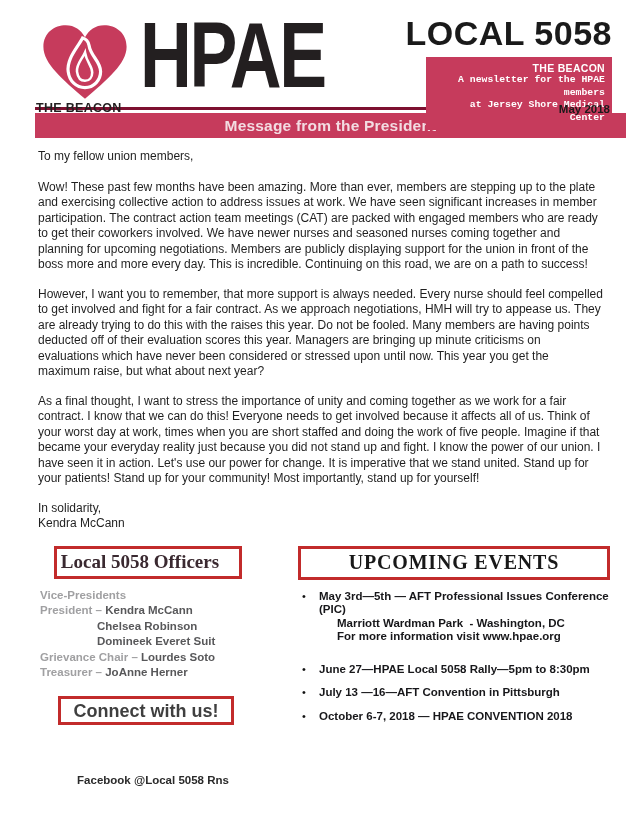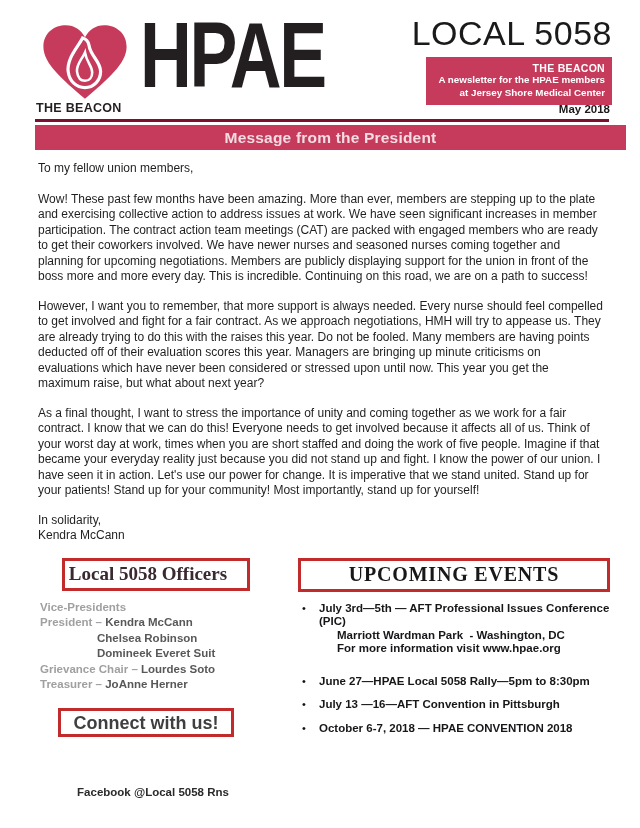--- a/index.html
+++ b/index.html
@@ -1,36 +1,36 @@
 <!DOCTYPE html>
 <html style="--crimson: #C63B5C; --box-red: #C22B2B;"><head>
 <meta charset="utf-8">
 <style>
   * { margin: 0; padding: 0; box-sizing: border-box; }
   html, body { width: 640px; height: 828px; overflow: hidden; background: #ffffff; }
   body { font-family: "Liberation Sans", sans-serif; color: #1f1f1f; }
   .page { position: relative; width: 640px; height: 828px; background: #fff; }
 
   
-  .header { position: relative; height: 119px; }
+  .header { position: relative; height: 107px; }
   .heart-logo { position: absolute; left: 34px; top: 22px; width: 102px; height: 80px; }
   .hpae-title {
     position: absolute; left: 140px; top: 16px;
     font-size: 92px; font-weight: bold; line-height: 0.86; color: #231f20;
     transform: scaleX(0.78); transform-origin: left top; letter-spacing: -3px;
   }
   .beacon-label { position: absolute; left: 36px; top: 101px; font-size: 12.5px; font-weight: bold; color: #231f20; letter-spacing: 0.3px; }
-  .local-title { position: absolute; right: 28px; top: 14px; font-size: 34px; font-weight: normal; color: #1a1a1a; letter-spacing: 0.5px; }
+  .local-title { position: absolute; right: 28px; top: 14px; font-size: 34px; font-weight: bold; color: #1a1a1a; letter-spacing: 0.5px; }
   .newsletter-box {
     position: absolute; right: 28px; top: 57px; width: 186px;
     background: var(--crimson); color: #ffffff; text-align: right;
     padding: 5px 7px 6px 7px;
   }
   .newsletter-box .nb-line1 { font-size: 10.5px; font-weight: bold; letter-spacing: 0.3px; }
-  .newsletter-box .nb-line2, .newsletter-box .nb-line3 { font-size: 9.8px; font-weight: bold; line-height: 12.5px; }
+  .newsletter-box .nb-line2, .newsletter-box .nb-line3 { font-size: 9.8px; font-weight: bold; line-height: 12.5px; font-family: Liberation Mono, monospace; }
   .issue-date { position: absolute; right: 30px; top: 103px; font-size: 11.5px; font-weight: bold; color: #1a1a1a; }
 
   
   .top-rule { margin: 0 31px 3px 35px; height: 3px; background: #7d1030; }
   .banner {
     margin: 0 14px 0 35px; height: 25px; background: var(--crimson);
     display: flex; align-items: center; justify-content: center;
   }
   .banner-title { color: #f3dce2; font-size: 15.5px; font-weight: bold; letter-spacing: 0.2px; }
 
@@ -39,21 +39,21 @@
   .message .salutation { margin-bottom: 15px; }
   .message .para { margin-bottom: 14px; }
   .message .closing-block { margin-top: 1px; }
 
   
   .columns { display: flex; margin: 14px 30px 0 38px; }
   .col-left { width: 252px; flex: none; }
   .col-right { flex: 1; margin-left: 8px; }
 
   .title-box { border: 3px solid var(--box-red); background: #fff; text-align: center; }
-  .officers-title-box { width: 188px; margin-left: 24px; padding: 2px 16px 3px 0; }
+  .officers-title-box { width: 188px; margin-left: 16px; padding: 2px 16px 3px 0; }
   .officers-title { font-family: "Liberation Serif", serif; font-size: 19px; font-weight: bold; color: #3a2930; }
   .events-title-box { width: 100%; padding: 2px 0 3px 0; }
   .events-title { font-family: "Liberation Serif", serif; font-size: 20px; font-weight: bold; color: #181818; letter-spacing: 0.8px; }
   .connect-title-box { width: 176px; margin-left: 20px; margin-top: 15px; padding: 2px 0 0 0; }
   .connect-title { font-size: 18px; font-weight: bold; color: #3f3f3f; }
 
   .officers-list { margin: 9px 0 0 2px; font-size: 11.5px; line-height: 15.5px; }
   .officer-row .role { color: #a0a0a2; font-weight: bold; }
   .officer-row .oname { color: #58585a; font-weight: bold; }
   .officer-row.indent { padding-left: 57px; }
@@ -137,21 +137,21 @@
     </div>
 
     <div class="col-right">
       <div class="title-box events-title-box">
         <span class="events-title">UPCOMING EVENTS</span>
       </div>
       <div class="events-list">
           <div class="event-item">
             <span class="event-bullet">•</span>
             <div class="event-lines">
-              <div class="event-line">July 3rd—5th — AFT Professional Issues Conference (PIC)</div>
+              <div class="event-line">May 3rd—5th — AFT Professional Issues Conference (PIC)</div>
               <div class="event-line cont">Marriott Wardman Park  - Washington, DC</div>
               <div class="event-line cont">For more information visit www.hpae.org</div>
             </div>
           </div>
           <div class="event-item">
             <span class="event-bullet">•</span>
             <div class="event-lines">
               <div class="event-line">June 27—HPAE Local 5058 Rally—5pm to 8:30pm</div>
             </div>
           </div>

